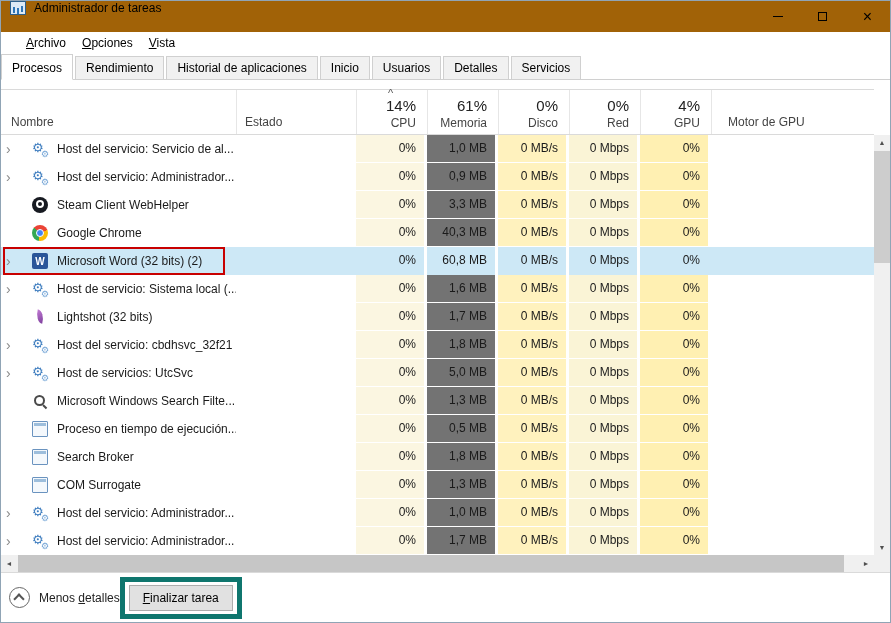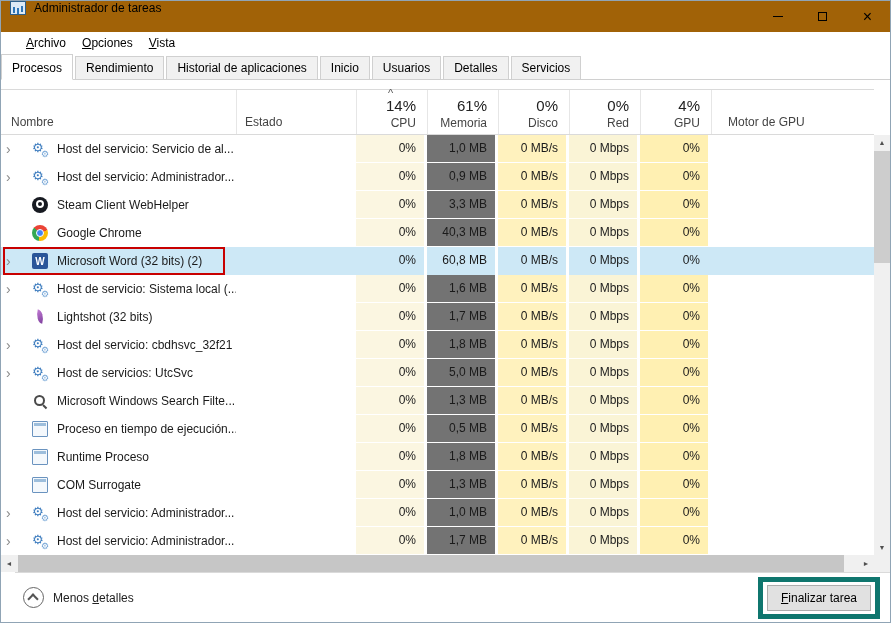--- a/index.html
+++ b/index.html
@@ -79,21 +79,21 @@
   .v-arrow.down{position:absolute;bottom:0;left:0;width:16px;}
   .v-thumb{position:absolute;left:0;top:16px;width:16px;height:112px;background:#CDCDCD;}
   .hscroll{position:absolute;left:0;top:554px;width:873px;height:17px;background:#F0F0F0;}
   .h-arrow{position:absolute;top:0;width:16px;height:17px;display:flex;align-items:center;justify-content:center;font-size:7px;color:#505050;}
   .h-arrow.left{left:0;}
   .h-arrow.right{right:0;}
   .h-thumb{position:absolute;left:17px;top:0;width:826px;height:17px;background:#C6C6C6;}
   .corner{position:absolute;right:0;top:554px;width:16px;height:17px;background:#F0F0F0;}
 
   
-  .footer{position:absolute;left:0;right:0;top:571px;bottom:0;border-top:1px solid #DADADA;display:flex;align-items:center;justify-content:space-between;padding:0 8px;box-sizing:border-box;background:#fff;margin-left:14px;}
+  .footer{position:absolute;left:0;right:0;top:571px;bottom:0;border-top:1px solid #DADADA;display:flex;align-items:center;padding:0 8px;box-sizing:border-box;background:#fff;}
   .toggle{display:flex;align-items:center;gap:9px;font-size:12px;color:#222;}
   .toggle-circle{width:19px;height:19px;border-radius:50%;border:1px solid #666;position:relative;flex:none;}
   .toggle-circle::before{content:"";position:absolute;left:5px;top:7px;width:6px;height:6px;border-top:2px solid #555;border-left:2px solid #555;transform:rotate(45deg);}
   .annotation-btn-box{border:5px solid #0f766e;padding:3px 4px;margin-right:2px;}
   .end-task-btn{font-size:12px;color:#000;background:#E1E1E1;border:1px solid #ADADAD;padding:5px 13px;font-family:inherit;}
 </style>
 </head>
 <body>
 
 <div class="window">
@@ -310,21 +310,21 @@
       <div class="cell heat c-mem">0,5 MB</div>
       <div class="cell heat c-disk">0 MB/s</div>
       <div class="cell heat c-net">0 Mbps</div>
       <div class="cell heat c-gpu">0%</div>
       <div class="cell c-motor"></div>
     </div>
       <div class="prow">
       <div class="cell cell-name">
         <span class="chev"></span>
         <span class="picon icon-app-window"></span>
-        <span class="pname">Runtime Proceso</span>
+        <span class="pname">Search Broker</span>
       </div>
       <div class="cell c-estado"></div>
       <div class="cell heat c-cpu">0%</div>
       <div class="cell heat c-mem">1,8 MB</div>
       <div class="cell heat c-disk">0 MB/s</div>
       <div class="cell heat c-net">0 Mbps</div>
       <div class="cell heat c-gpu">0%</div>
       <div class="cell c-motor"></div>
     </div>
       <div class="prow">

